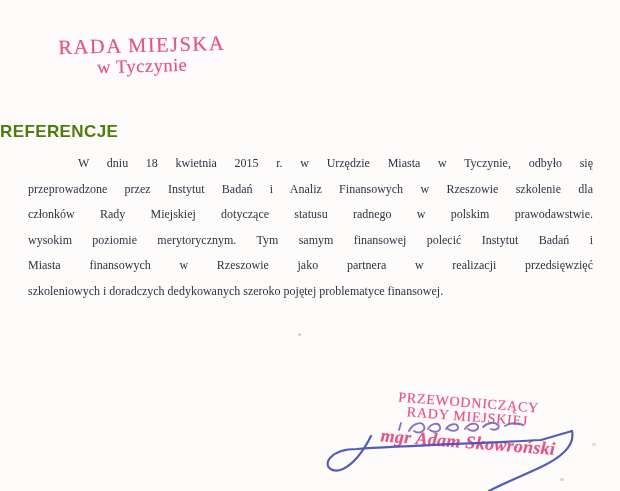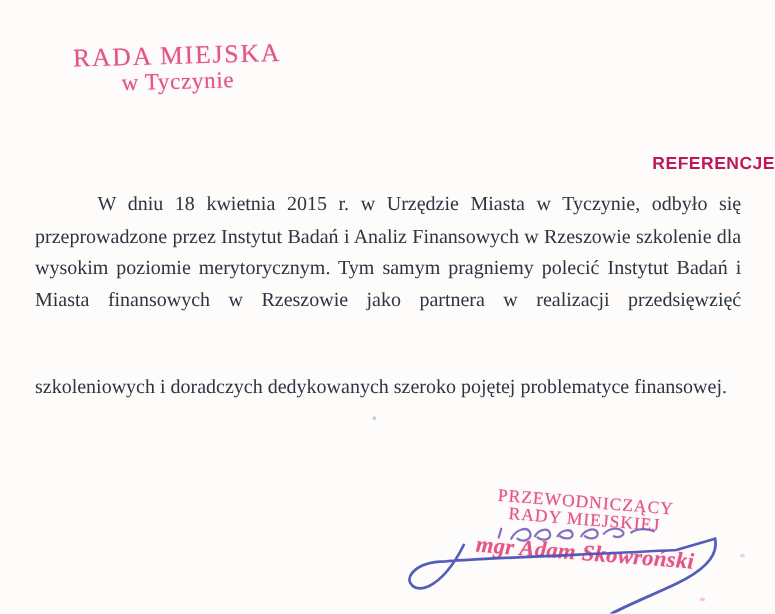--- a/index.html
+++ b/index.html
@@ -44,50 +44,49 @@
     line-height: 20px;
     white-space: nowrap;
   }
 
   
   .title {
     position: absolute;
     left: 0;
     right: 0;
     top: 122px;
-    text-align: right;
+    text-align: left;
     font-family: "Liberation Sans", sans-serif;
     font-weight: bold;
-    font-size: 14px;
+    font-size: 17px;
     letter-spacing: 0.4px;
-    color: #be185d;
+    color: #4d7c0f;
   }
 
   
   .body-text {
     position: absolute;
     left: 28px;
     right: 27px;
     top: 151px;
     color: #2d3442;
-    font-size: 16px;
+    font-size: 12px;
     line-height: 25.5px;
   }
   .body-text .line {
     text-align: justify;
     text-align-last: justify;
     height: 25.5px;
     overflow: hidden;
   }
   .body-text .line.first {
     padding-left: 50px;
   }
   .body-text .line.last {
     text-align-last: left;
-    margin-top: 44px;
   }
 
   
   .speck {
     position: absolute;
     border-radius: 50%;
   }
   .speck.gray {
     left: 298px; top: 333px;
     width: 3px; height: 3px;
@@ -158,21 +157,22 @@
   <div class="stamp-top">
     <div class="l1">RADA MIEJSKA</div>
     <div class="l2">w Tyczynie</div>
   </div>
 
   <div class="title">REFERENCJE</div>
 
   <div class="body-text">
     <div class="line first">W dniu 18 kwietnia 2015 r. w Urzędzie Miasta w Tyczynie, odbyło się</div>
     <div class="line">przeprowadzone przez Instytut Badań i Analiz Finansowych w Rzeszowie szkolenie dla</div>
-    <div class="line">wysokim poziomie merytorycznym. Tym samym pragniemy polecić Instytut Badań i</div>
+    <div class="line">członków Rady Miejskiej dotyczące statusu radnego w polskim prawodawstwie.</div>
+    <div class="line">wysokim poziomie merytorycznym. Tym samym finansowej polecić Instytut Badań i</div>
     <div class="line">Miasta finansowych w Rzeszowie jako partnera w realizacji przedsięwzięć</div>
     <div class="line last">szkoleniowych i doradczych dedykowanych szeroko pojętej problematyce finansowej.</div>
   </div>
 
   <div class="speck gray"></div>
   <div class="speck pink1"></div>
   <div class="speck pink2"></div>
 
   <div class="stamp-bottom">
     <div class="l1">PRZEWODNICZĄCY</div>

